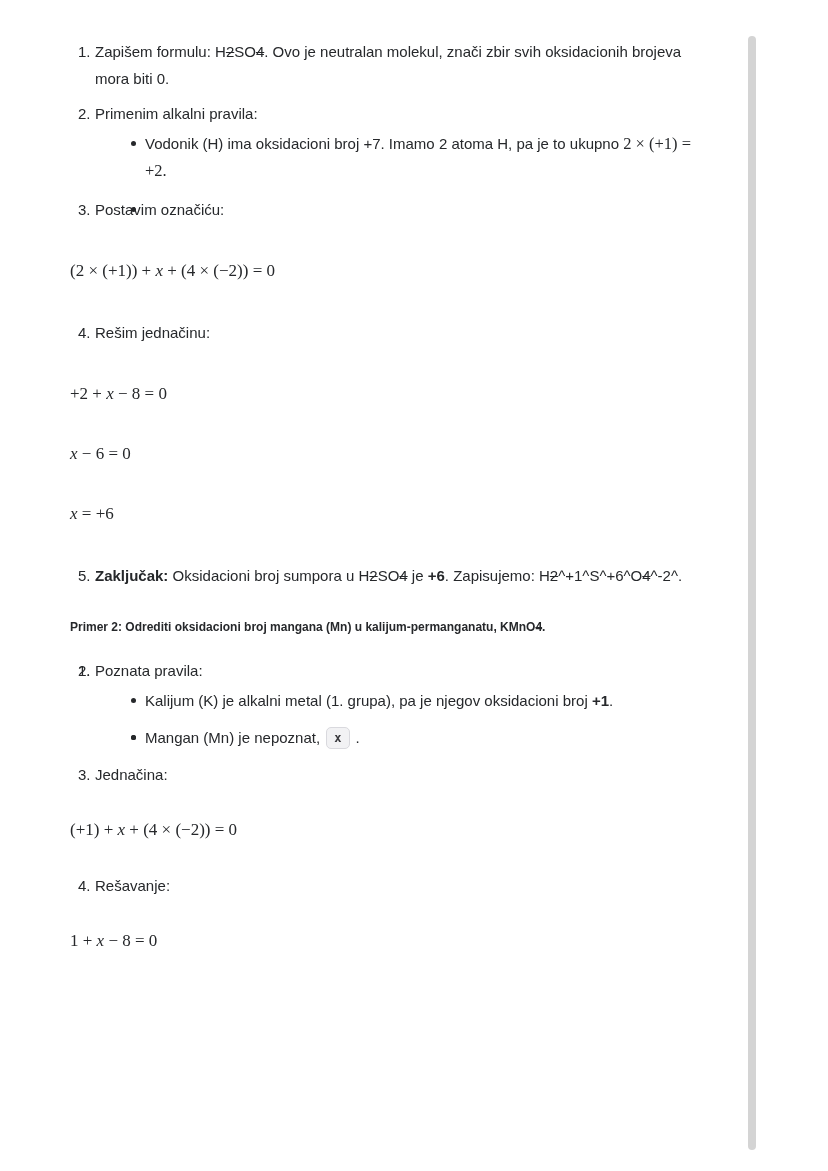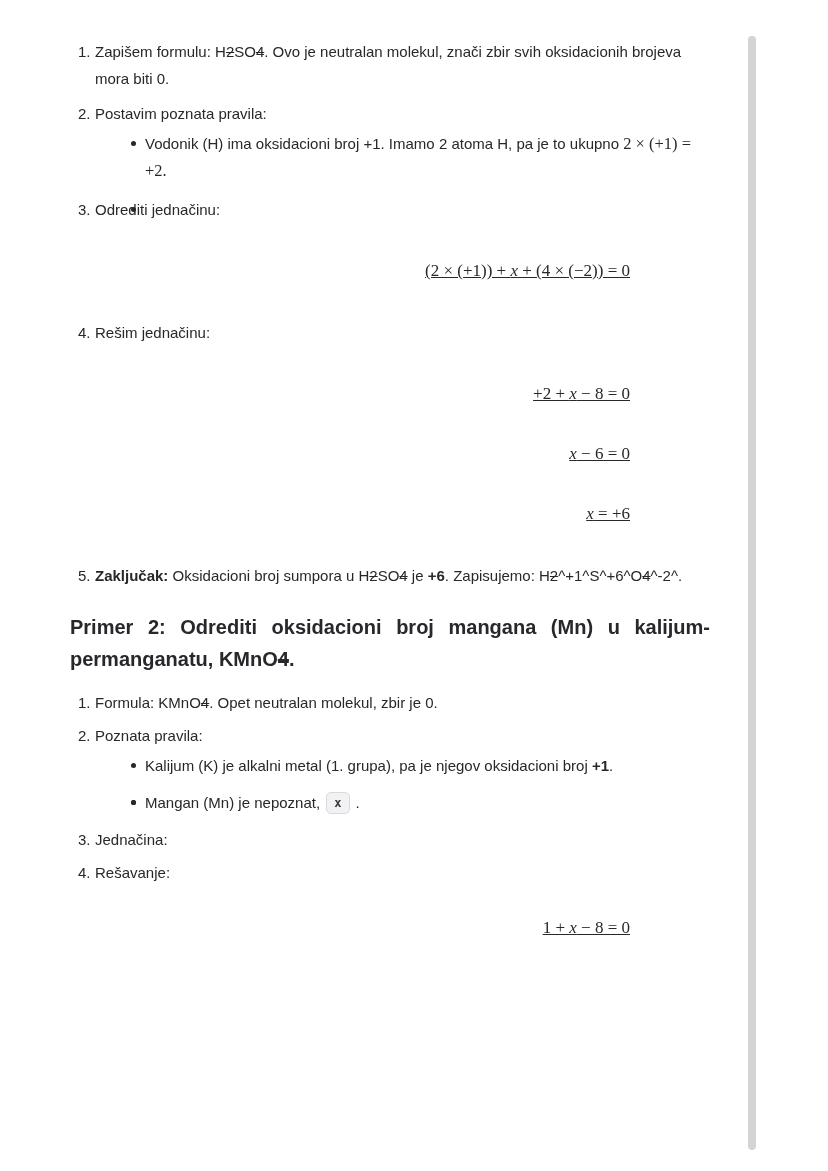--- a/index.html
+++ b/index.html
@@ -19,34 +19,34 @@
 
   .bullets { margin-top:3px; }
   .bullet { position:relative; padding-left:50px; margin-bottom:12px; }
   .dot { position:absolute; left:36px; top:11px; width:5px; height:5px; border-radius:50%; background:#26282b; }
 
   .sub { text-decoration:line-through; }
   b, .bold { font-weight:700; }
 
   .imath { font-family:"Liberation Serif", serif; font-size:16.5px; }
   .dmath {
-    width:560px; text-align:right; margin:36px 0;
-    font-family:"Liberation Serif", serif; font-size:17px; line-height:24px;text-decoration:underline;
+    width:560px; text-align:left; margin:36px 0;
+    font-family:"Liberation Serif", serif; font-size:17px; line-height:24px;
   }
   .mvar { font-style:italic; }
 
   .codebox {
     display:inline-block; background:#f2f2f4; border:1px solid #d9d9de; border-radius:5px;
     padding:0 7px; font-family:"DejaVu Sans Mono", monospace; font-size:12px; font-weight:700;
     line-height:20px; color:#3a3a3e; vertical-align:1px; margin:0 2px;
   }
   .after-code { margin-left:4px; }
 
   .heading {
-    font-size:20px; font-weight:700; line-height:32px; text-align:justify;
+    font-size:12px; font-weight:700; line-height:32px; text-align:justify;
     width:640px; margin:22px 0 14px;
   }
 
   .nowrap { white-space:nowrap; }
 
   
   .s2 .li { margin-bottom:6px; }
   .s2 .bullet { margin-bottom:10px; }
   .s2 .dmath { margin:30px 0; }
 
@@ -65,35 +65,35 @@
 <div class="page">
   <div class="content">
 
     <div class="li">
       <span class="num">1.</span>
       <span><span>Zapišem formulu: H</span><span class="sub">2</span><span>SO</span><span class="sub">4</span><span>. Ovo je neutralan molekul, znači zbir svih oksidacionih brojeva mora biti 0.</span></span>
     </div>
 
     <div class="li">
       <span class="num">2.</span>
-      <span>Postavim poznata pravila:</span>
+      <span>Primenim alkalni pravila:</span>
       <div class="bullets">
         <div class="bullet">
           <span class="dot"></span>
-          <span><span>Vodonik (H) ima oksidacioni broj +1. Imamo 2 atoma H, pa je to ukupno </span><span class="imath">2 × (+1) = +2.</span></span>
+          <span><span>Vodonik (H) ima oksidacioni broj +7. Imamo 2 atoma H, pa je to ukupno </span><span class="imath">2 × (+1) = +2.</span></span>
         </div>
         <div class="bullet">
           <span class="dot"></span>
         </div>
       </div>
     </div>
 
     <div class="li">
       <span class="num">3.</span>
-      <span>Odrediti jednačinu:</span>
+      <span>Postavim označiću:</span>
     </div>
 
     <div class="dmath"><span>(2 × (+1)) + </span><span class="mvar">x</span><span> + (4 × (−2)) = 0</span></div>
 
     <div class="li">
       <span class="num">4.</span>
       <span>Rešim jednačinu:</span>
     </div>
 
     <div class="dmath"><span>+2 + </span><span class="mvar">x</span><span> − 8 = 0</span></div>
@@ -105,21 +105,20 @@
     <div class="li">
       <span class="num">5.</span>
       <span><b>Zaključak:</b><span> Oksidacioni broj sumpora u H</span><span class="sub">2</span><span>SO</span><span class="sub">4</span><span> je </span><b>+6</b><span>. Zapisujemo: </span><span class="nowrap"><span>H</span><span class="sub">2</span><span>^+1^S^+6^O</span><span class="sub">4</span><span>^-2^.</span></span></span>
     </div>
 
     <h2 class="heading"><span>Primer 2: Odrediti oksidacioni broj mangana (Mn) u kalijum-permanganatu, KMnO</span><span class="sub">4</span><span>.</span></h2>
 
     <div class="s2">
       <div class="li">
         <span class="num">1.</span>
-        <span><span>Formula: KMnO</span><span class="sub">4</span><span>. Opet neutralan molekul, zbir je 0.</span></span>
       </div>
 
       <div class="li">
         <span class="num">2.</span>
         <span>Poznata pravila:</span>
         <div class="bullets">
           <div class="bullet">
             <span class="dot"></span>
             <span><span>Kalijum (K) je alkalni metal (1. grupa), pa je njegov oksidacioni broj </span><b>+1</b><span>.</span></span>
           </div>
@@ -131,20 +130,21 @@
             <span><span>Mangan (Mn) je nepoznat, </span><span class="codebox">x</span><span class="after-code">.</span></span>
           </div>
         </div>
       </div>
 
       <div class="li">
         <span class="num">3.</span>
         <span>Jednačina:</span>
       </div>
 
+      <div class="dmath"><span>(+1) + </span><span class="mvar">x</span><span> + (4 × (−2)) = 0</span></div>
 
       <div class="li">
         <span class="num">4.</span>
         <span>Rešavanje:</span>
       </div>
 
       <div class="dmath"><span>1 + </span><span class="mvar">x</span><span> − 8 = 0</span></div>
     </div>
 
   </div>

